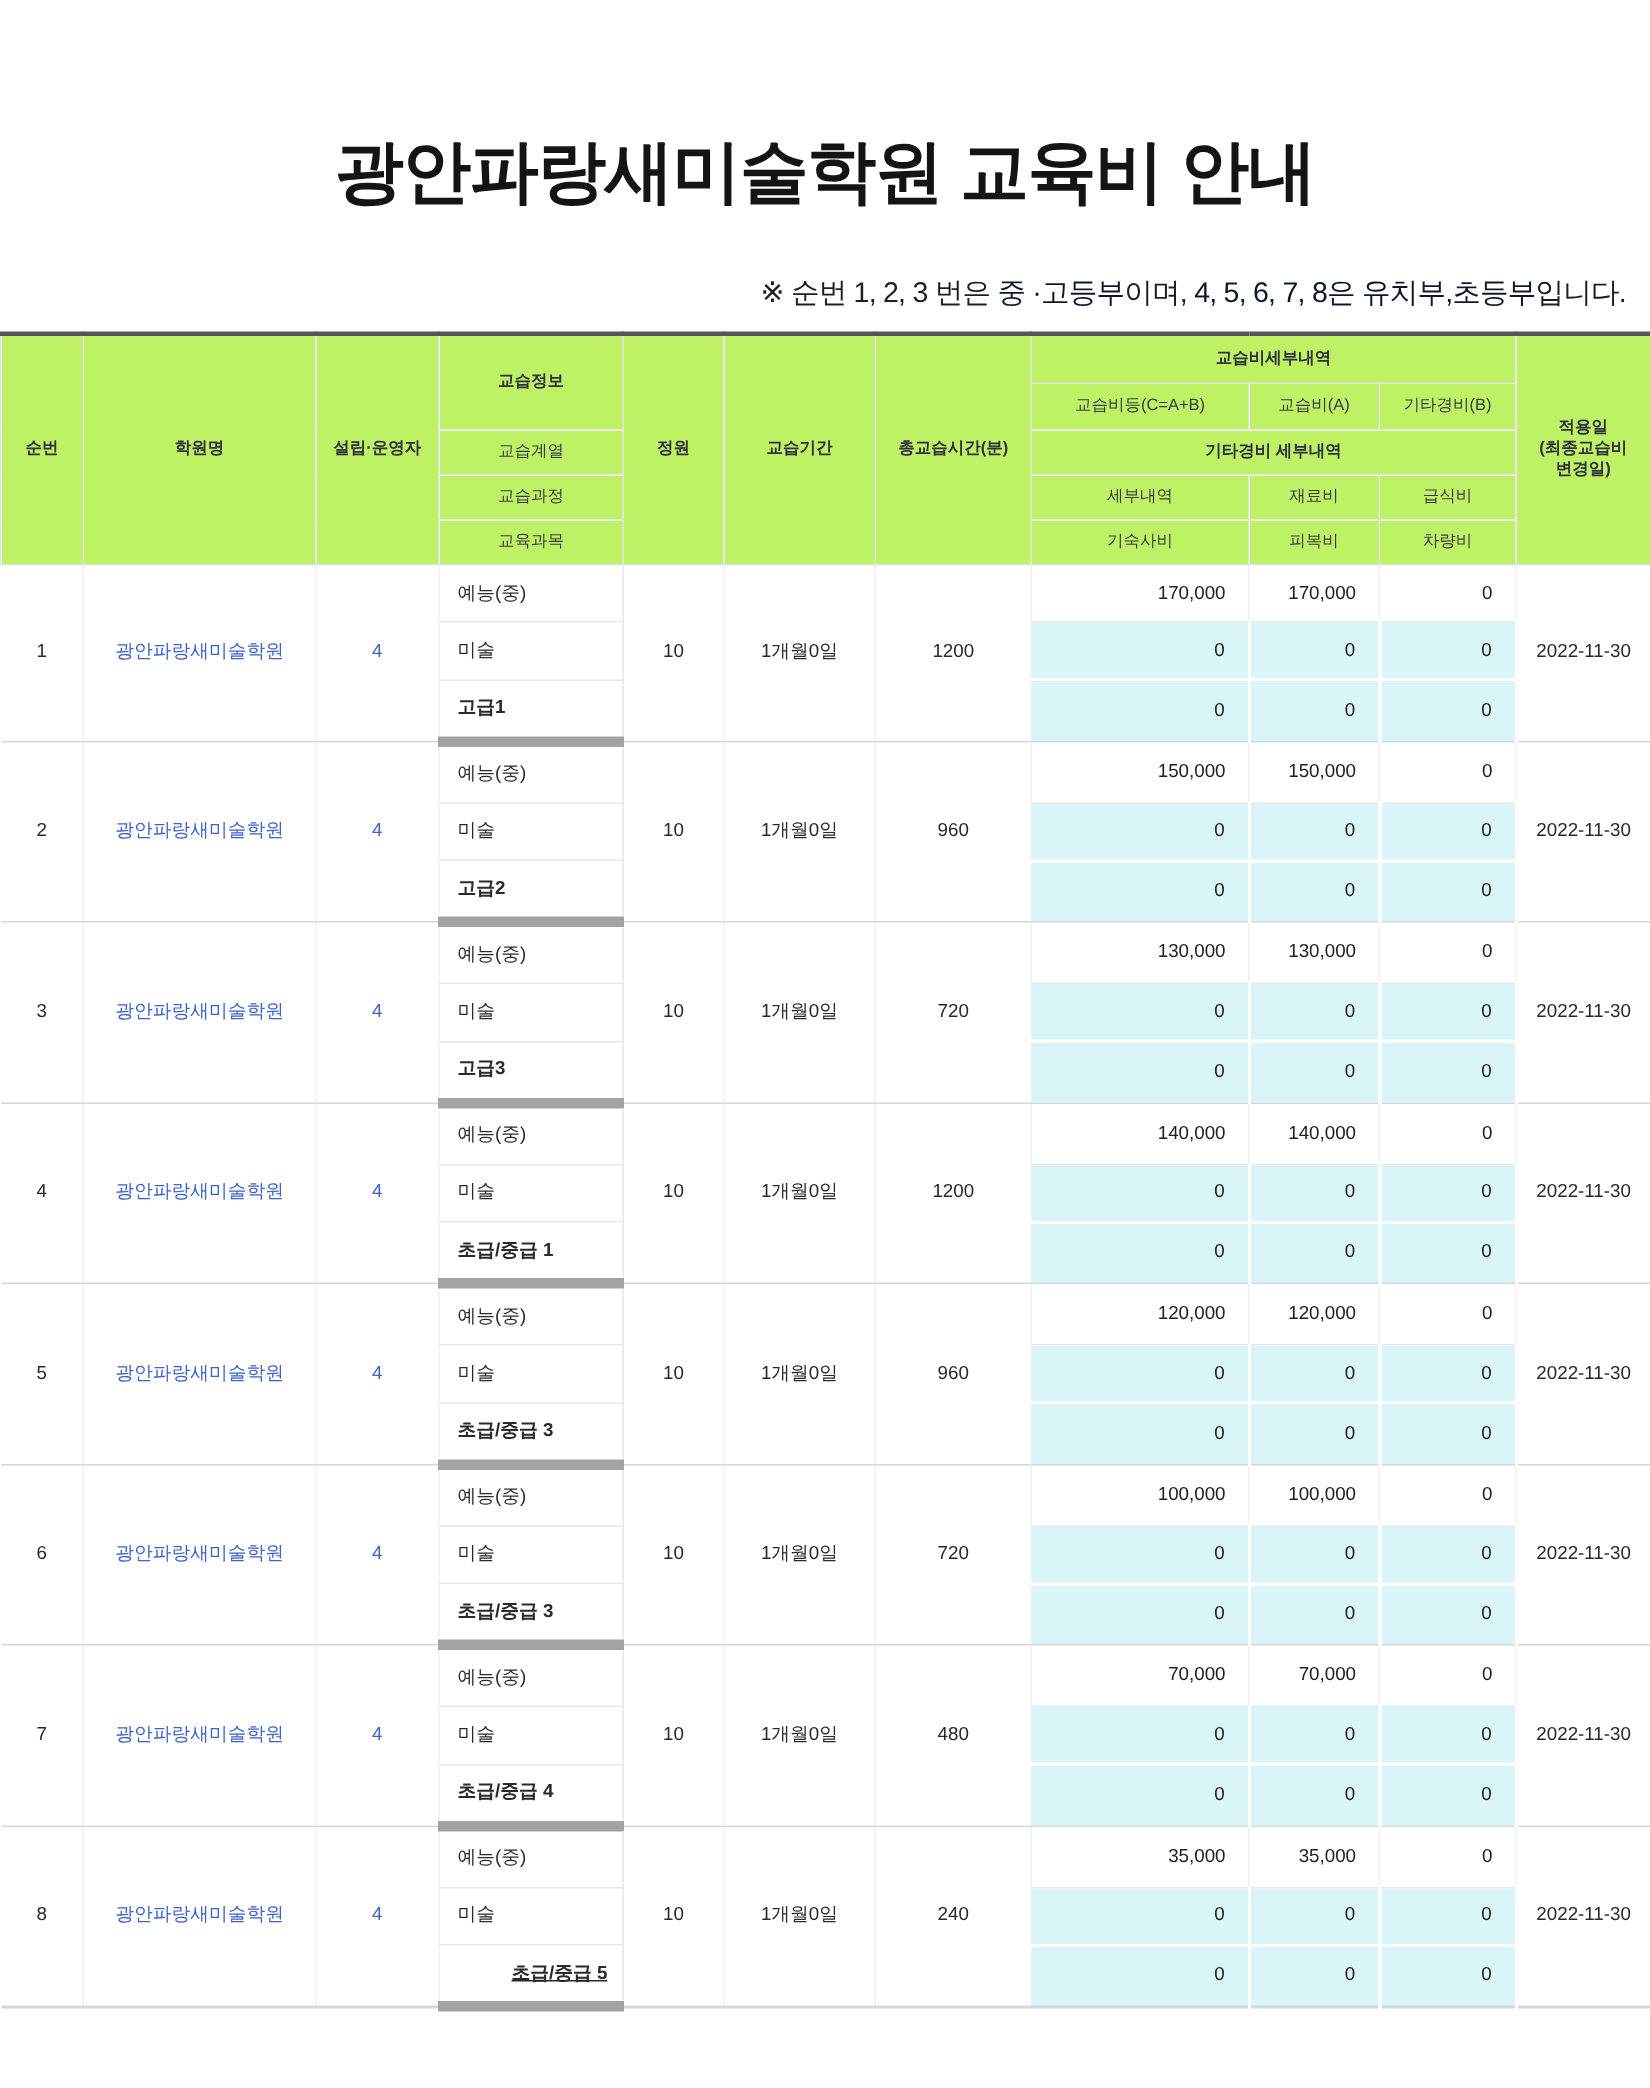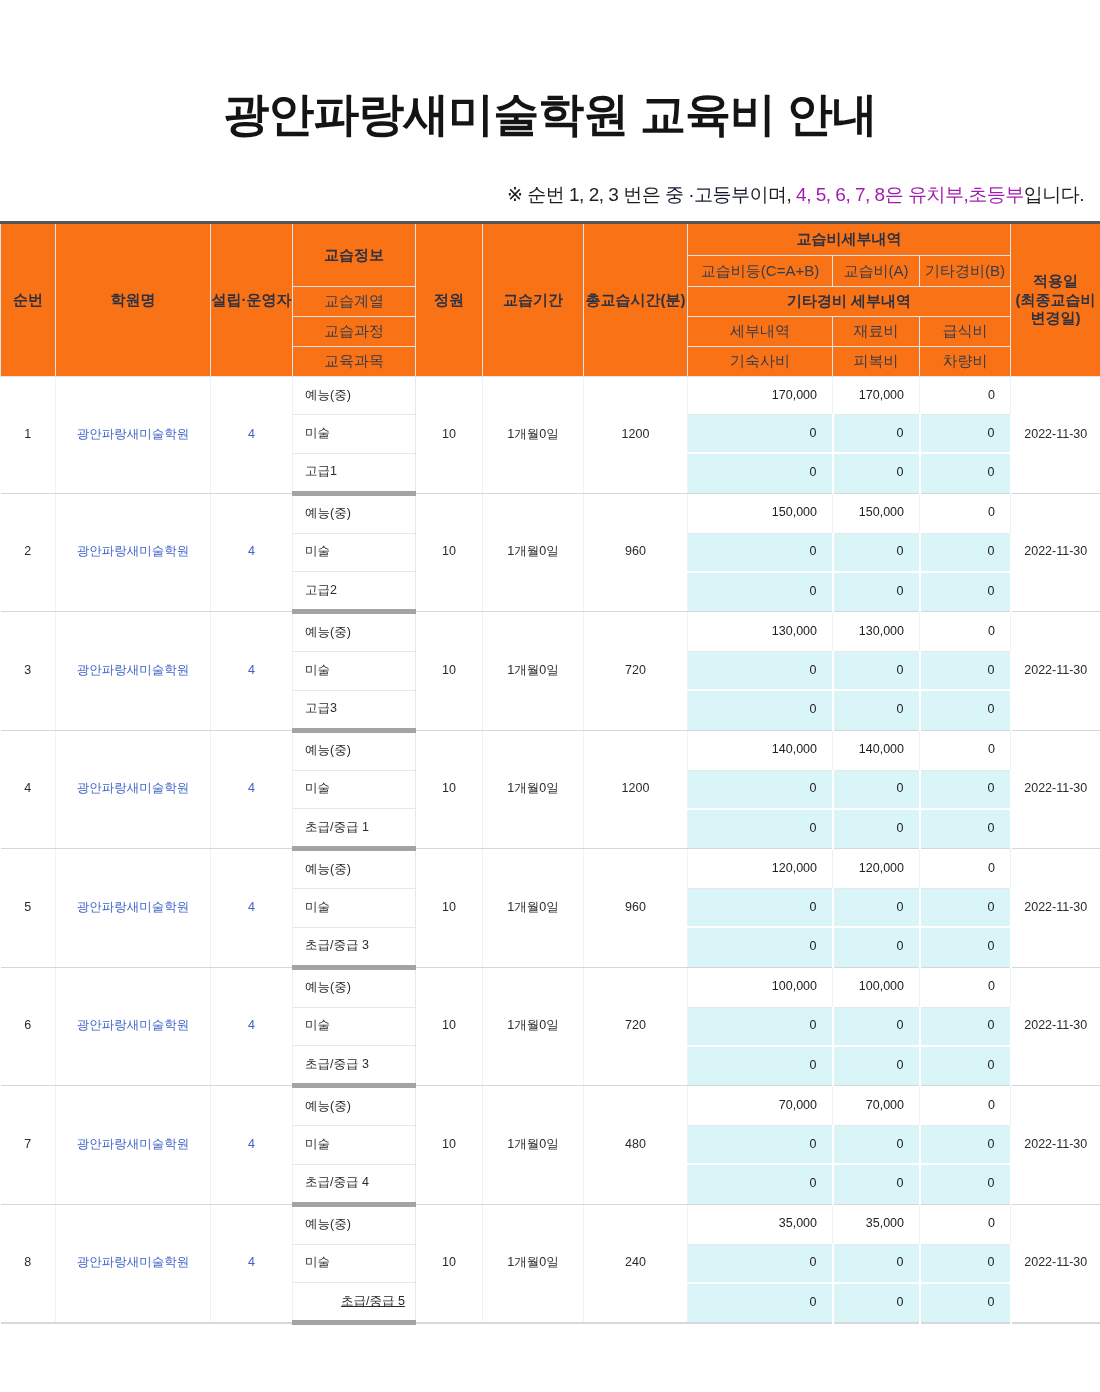--- a/index.html
+++ b/index.html
@@ -1,36 +1,36 @@
 <!DOCTYPE html>
 <html><head>
 <meta charset="utf-8">
 <style>
   html,body{margin:0;padding:0;background:#fff;}
   body{width:1100px;height:1392px;font-family:"Liberation Sans","DejaVu Sans",sans-serif;position:relative;}
   .page-title{padding-top:84px;text-align:center;font-size:46px;font-weight:700;color:#141414;letter-spacing:-1px;}
   .page-subtitle{margin-top:36px;padding-right:16px;text-align:right;font-size:19px;color:#1e1e20;letter-spacing:-0.5px;}
   .page-subtitle .seg-red{color:#0f172a;}
-  .page-subtitle .seg-blue{color:#a21caf;}
+  .page-subtitle .seg-blue{color:#0f172a;}
   table.fee-table{margin-top:13px;width:1100px;border-collapse:collapse;table-layout:fixed;
     border-top:3px solid #55565c;border-bottom:2px solid #d7d8dc;}
   .fee-table th,.fee-table td{padding:0;line-height:1.25;overflow:hidden;vertical-align:middle;text-align:center;}
   
-  .fee-table thead th{background:#f97316;border:1px solid #e2e4eb;font-size:15px;font-weight:700;color:#2e3140;}
+  .fee-table thead th{background:#bef264;border:1px solid #e2e4eb;font-size:11px;font-weight:700;color:#2e3140;}
   .fee-table thead th.light{font-weight:400;color:#383b49;}
   .fee-table thead tr.h1 th{height:31px;}
   .fee-table thead tr.h2 th{height:30px;}
   .fee-table thead tr.h3 th,.fee-table thead tr.h4 th,.fee-table thead tr.h5 th{height:29px;}
   .fee-table thead th.multiline{white-space:pre-line;}
   
   .fee-table tbody td{background:#fff;font-size:12.5px;color:#2a2a2e;height:37px;border-right:1px solid #f0f1f5;}
   .fee-table tbody tr.sub3 td,.fee-table tbody td[rowspan="3"]{border-bottom:1px solid #d5d7dd;}
   .fee-table td.link{color:#3e63c9;cursor:pointer;}
   .fee-table td.info{ text-align:left;padding-left:12px;border-left:1px solid #e6e8ee;border-right:1px solid #e6e8ee;border-bottom:1px solid #e6e8ee;}
-  .fee-table tr.sub3 td.info{border-bottom:5px solid #a3a3a3;}
+  .fee-table tr.sub3 td.info{border-bottom:7px solid #a3a3a3;font-weight:bold;}
   .fee-table td.num{text-align:right;padding-right:15px;color:#222;}
   .fee-table td.fee-white{border-bottom:1px solid #e6e8ee;}
   .fee-table td.cyan{background:#d9f5f8;border-right:2px solid #ffffff;border-bottom:2px solid #ffffff;}
   .fee-table tr.sub3 td.cyan{border-bottom:1px solid #d5d7dd;}
   .fee-table td.underline{text-decoration:underline;padding-left:48px;}
 </style>
 </head>
 <body>
 
 <div class="page-title">광안파랑새미술학원 교육비 안내</div>

